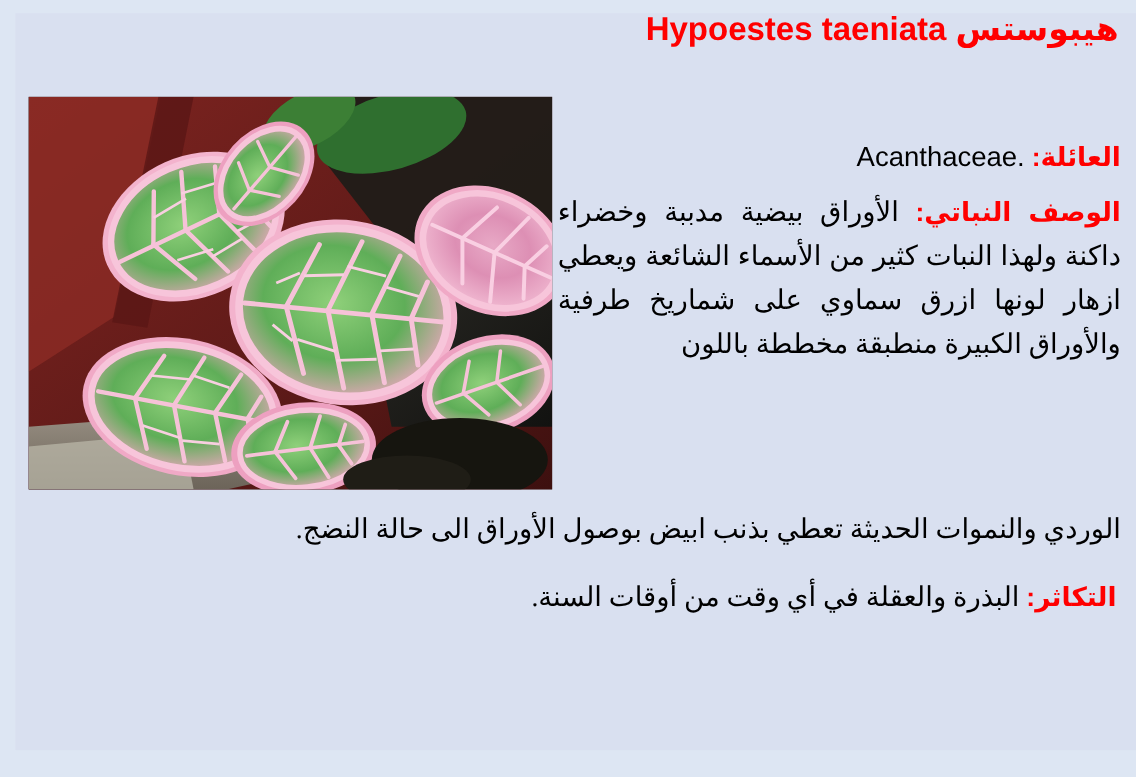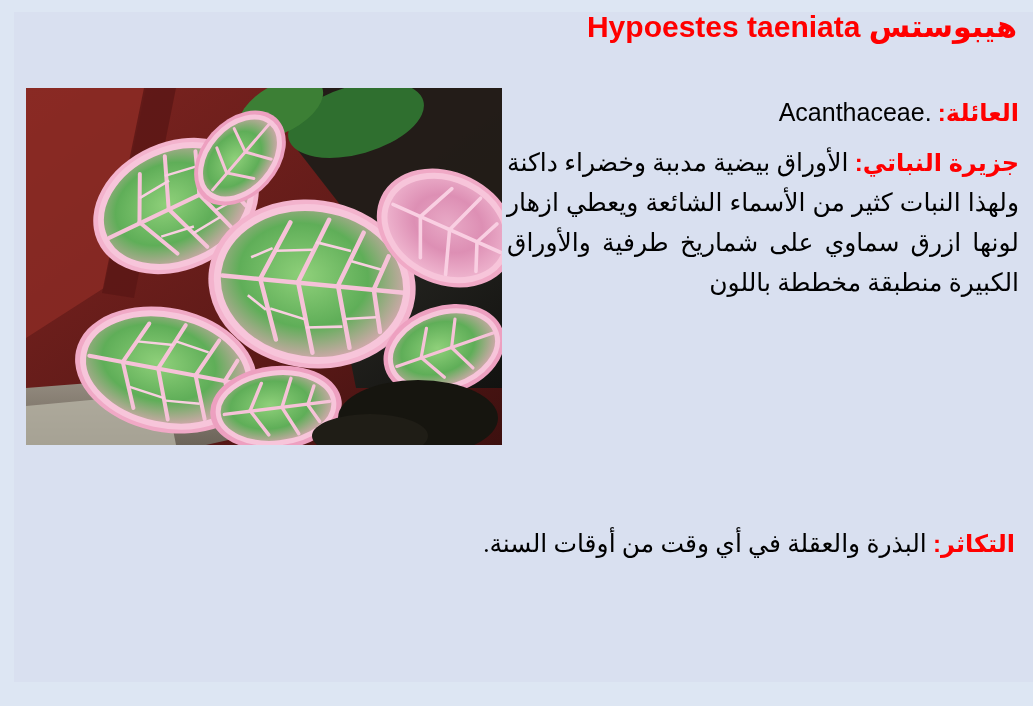--- a/index.html
+++ b/index.html
@@ -91,21 +91,21 @@
   .para {
     direction: rtl;
     text-align: justify;
     text-align-last: right;
     color: #000000;
     font-family: "Liberation Serif", "DejaVu Serif", serif;
     font-size: 25px;
     line-height: 40px;
     margin: 0 0 12px 0;
   }
-  .para.tight { margin-bottom: 10px; }
+  .para.tight { margin-bottom: 10px; margin-top: 31px; }
 
   .lbl {
     color: #ff0000;
     font-family: "Liberation Sans", "DejaVu Sans", sans-serif;
     font-weight: bold;
     font-size: 24px;
   }
 
   .ltr-inline {
     direction: ltr;
@@ -342,26 +342,29 @@
 
     <div class="right-col">
 
       <p class="para tight">
         <span class="lbl">العائلة:</span>
         <span class="ltr-inline">Acanthaceae.</span>
       </p>
 
 
       <p class="para">
-        <span class="lbl">جزيرة النباتي:</span>
+        <span class="lbl">الوصف النباتي:</span>
         <span>الأوراق بيضية مدببة وخضراء داكنة ولهذا النبات كثير من الأسماء الشائعة ويعطي ازهار لونها ازرق سماوي على شماريخ طرفية والأوراق الكبيرة منطبقة مخططة باللون</span>
       </p>
 
     </div>
 
+    <div class="full-row" id="line-desc-tail">
+      <p class="para">الوردي والنموات الحديثة تعطي بذنب ابيض بوصول الأوراق الى حالة النضج.</p>
+    </div>
 
     <div class="full-row" id="sec-propagation">
       <p class="para">
         <span class="lbl">التكاثر:</span>
         <span>البذرة والعقلة في أي وقت من أوقات السنة.</span>
       </p>
     </div>
 
 
   </div>

